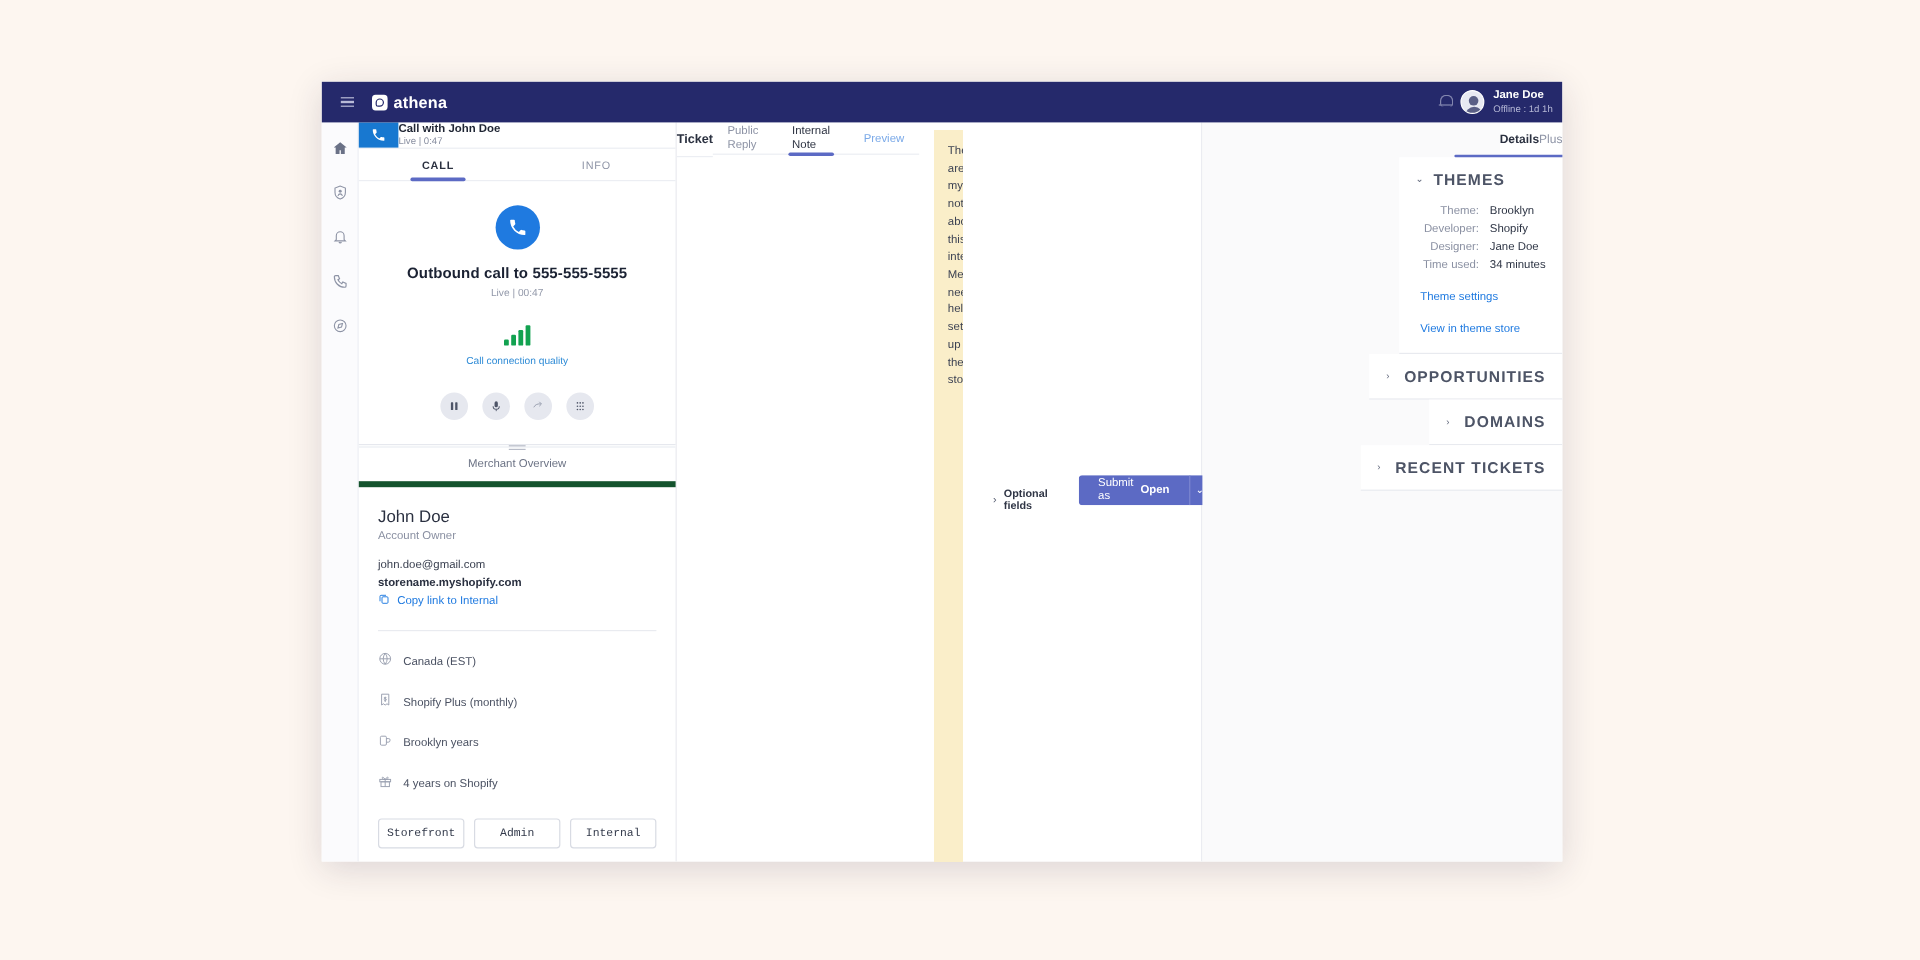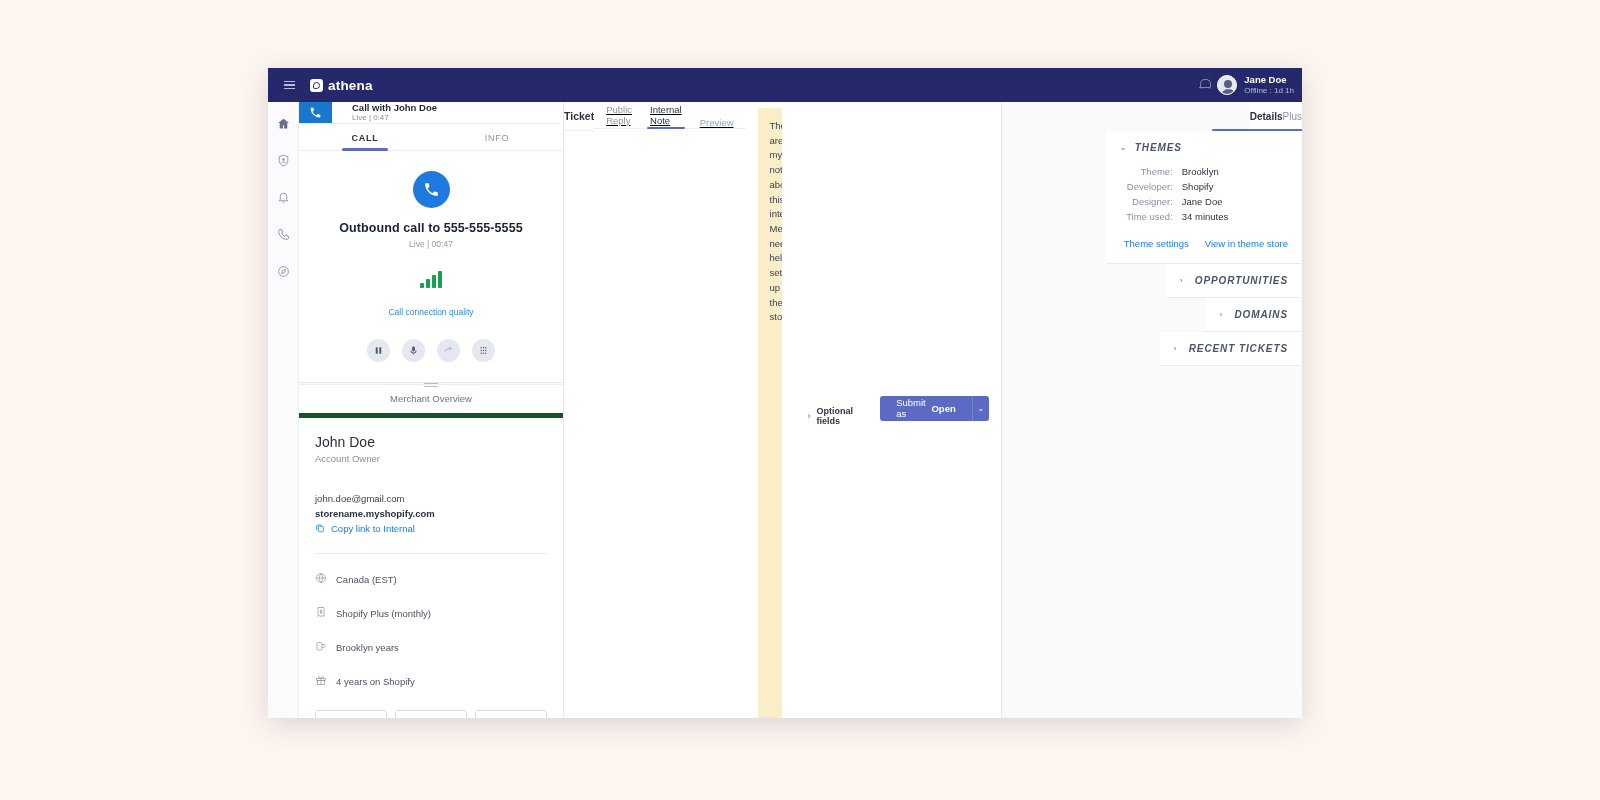--- a/index.html
+++ b/index.html
@@ -71,64 +71,64 @@
   .rail-item svg { width:13px; height:13px; display:block; }
 
   
   .col-call {
     width: 265px; flex:0 0 265px; border-right:1px solid #e6e8ee;
     display:flex; flex-direction:column; background:#fff; min-height:0;
   }
   .call-header { height:29px; display:flex; align-items:stretch; border-bottom:1px solid #eceef3; }
   .call-badge { width:33px; background:#1878d0; display:flex; align-items:center; justify-content:center; }
   .call-badge svg { width:13px; height:13px; }
-  .call-header-txt { padding-left:20px; display:flex; flex-direction:column; justify-content:flex-end; line-height:1.2;}
+  .call-header-txt { padding-left:0; display:flex; flex-direction:column; justify-content:flex-end; line-height:1.2;}
   .call-title { font-size:9.5px; font-weight:700; color:#1f2533; }
   .call-sub { font-size:8px; color:#8a90a2; }
 
   .tabs-call { display:flex; border-bottom:1px solid #eceef3; }
   .tab-c { flex:1; text-align:center; font-size:9px; letter-spacing:.7px; padding:9px 0 7px; color:#8e94a6; cursor:pointer; position:relative;}
   .tab-c.active { color:#2b3140; font-weight:700; }
   .tab-c.active:after{content:"";position:absolute;left:50%;transform:translateX(-50%);bottom:-1px;width:46px;height:2.5px;background:#5c6ac4;border-radius:2px;}
 
   .call-main { padding:20px 0 0; text-align:center; border-bottom:1px solid #e6e8ee; padding-bottom:20px;}
   .call-avatar { width:37px;height:37px;border-radius:50%;background:#1f7ae0;margin:0 auto 13px;display:flex;align-items:center;justify-content:center;}
   .call-avatar svg{width:17px;height:17px;}
   .call-number{font-size:12.5px;font-weight:700;color:#1b2233;letter-spacing:.1px;}
   .call-live{font-size:8.5px;color:#9298a9;margin-top:4px;}
   .bars{display:flex;align-items:flex-end;justify-content:center;gap:2px;height:17px;margin-top:22px;}
   .bars i{display:block;width:4px;background:#12a250;border-radius:1px;}
-  .quality{font-size:8.5px;color:#2e8bd6;margin-top:19px;}
+  .quality{font-size:8.5px;color:#2e8bd6;margin-top:7px;}
   .ctl-row{display:flex;justify-content:center;gap:12px;margin-top:22px;}
   .ctl{width:23px;height:23px;border-radius:50%;background:#e6e8ef;display:flex;align-items:center;justify-content:center;cursor:pointer;}
   .ctl svg{width:11px;height:11px;}
 
   .grabber { height:13px; display:flex;align-items:center;justify-content:center;border-bottom:1px solid #eceef3;background:#fbfbfc;}
   .grabber i{display:block;width:14px;height:1.4px;background:#b8bcc8;box-shadow:0 3px 0 #b8bcc8;}
   .mo-title{ text-align:center;font-size:9.5px;color:#6c7385;padding:8px 0 9px;border-bottom:5px solid #14532d;}
 
   .merchant{padding:16px 16px 0;}
   .m-name{font-size:14px;color:#2a3040;}
   .m-role{font-size:9.5px;color:#8a90a2;margin-top:3px;}
-  .m-email{font-size:9.5px;color:#3a4050;margin-top:29px;}
+  .m-email{font-size:9.5px;color:#3a4050;margin-top:13px;}
   .m-store{font-size:9.5px;color:#2a3040;font-weight:700;margin-top:4px;}
   .copy-row{display:flex;align-items:center;gap:6px;cursor:pointer;}
   .copy-row svg{width:10px;height:10px;}
   .copy-txt{font-size:9.5px;color:#1f7ae0;}
   .hr{height:1px;background:#e9ebf0;margin:16px 0 8px;}
   .fact{display:flex;align-items:center;gap:9px;padding:8px 0;}
   .fact svg{width:12px;height:12px;flex:0 0 12px;}
   .fact-txt{font-size:9.5px;color:#4a5162;}
   .chipbar{display:flex;gap:8px;margin-top:12px;padding-bottom:14px;font-family:Liberation Mono, monospace;}
   .chip{flex:1;text-align:center;border:1px solid #d8dbe3;border-radius:3px;padding:6px 0;font-size:9.5px;color:#333a4b;background:#fff;cursor:pointer;}
 
   
   .col-ticket{flex:1;display:flex;flex-direction:row;border-right:1px solid #e6e8ee;min-width:0;background:#fff;}
   .ticket-head{height:29px;display:flex;align-items:center;justify-content:center;border-bottom:1px solid #eceef3;font-size:10.5px;font-weight:700;color:#2b3140;}
-  .ticket-tabs{display:flex;align-items:flex-end;padding:0 12px;border-bottom:1px solid #eceef3;height:27px;gap:18px;text-decoration:underline;}
+  .ticket-tabs{display:flex;align-items:center;padding:0 12px;border-bottom:1px solid #eceef3;height:27px;gap:28px;}
   .t-tab{font-size:9.5px;color:#8e94a6;cursor:pointer;position:relative;height:27px;display:flex;align-items:center;}
   .t-tab.active{color:#2b3140;}
   .t-tab.active:after{content:"";position:absolute;left:-3px;right:-3px;bottom:-1px;height:2.5px;background:#5c6ac4;border-radius:2px;}
   .preview-link{margin-left:auto;font-size:9.5px;color:#7aa9e8;cursor:pointer;}
   .note-area{flex:1;margin:6px 12px 0;background:#faeec9;padding:11px 12px;font-size:9.5px;line-height:1.55;color:#3b4152;overflow:auto;cursor:text;}
   .opt-row{display:flex;align-items:center;gap:6px;padding:12px 14px 0;cursor:pointer;}
   .opt-row .caret{color:#555c70;font-size:9px;}
   .opt-txt{font-size:9px;font-weight:700;color:#2f3545;}
   .submit-row{display:flex;gap:11px;padding:10px 12px 14px;align-items:center;}
   .subject{flex:1;border:1px solid #d4d8e1;border-radius:3px;height:25px;display:flex;align-items:center;padding:0 9px;font-size:9.5px;color:#4b5264;background:#fff;cursor:text;}
@@ -139,25 +139,25 @@
 
   
   .col-details{width:300px;flex:0 0 300px;background:#fafafb;display:flex;flex-direction:column;min-height:0;align-items:flex-end;}
   .d-tabs{display:flex;background:#fff;border-bottom:1px solid #eceef3;}
   .d-tab{flex:1;text-align:center;font-size:10px;padding:9px 0 8px;color:#8e94a6;cursor:pointer;position:relative;}
   .d-tab.active{color:#2b3140;font-weight:700;}
   .d-tab.active:after{content:"";position:absolute;left:50%;transform:translateX(-50%);bottom:-1px;width:108px;height:2.5px;background:#5c6ac4;border-radius:2px;}
   .card{background:#fff;border-bottom:1px solid #e8eaef;}
   .card-head{display:flex;align-items:center;gap:8px;padding:11px 14px;cursor:pointer;}
   .card-head .caret{font-size:8px;color:#6a7183;width:7px;}
-  .card-title{font-size:10px;letter-spacing:.9px;color:#4d5466;font-weight:700;font-style:italic;}
+  .card-title{font-size:13px;letter-spacing:.9px;color:#4d5466;font-weight:700;}
   .kv{display:flex;padding:2px 14px;}
   .kv-k{width:62px;text-align:right;font-size:9.5px;color:#8a90a2;padding-right:9px;}
   .kv-v{font-size:9.5px;color:#2d3444;}
-  .card-links{display:flex;gap:16px;padding:14px 14px 14px 18px;}
+  .card-links{display:flex;gap:16px;padding:14px 14px 14px 18px;flex-direction:column;}
   .card-links span{font-size:9.5px;color:#1f7ae0;cursor:pointer;}
 </style>
 </head>
 <body>
 
 <div class="page">
   <div class="window">
 
     <div class="topbar">
       <div class="hamburger">

